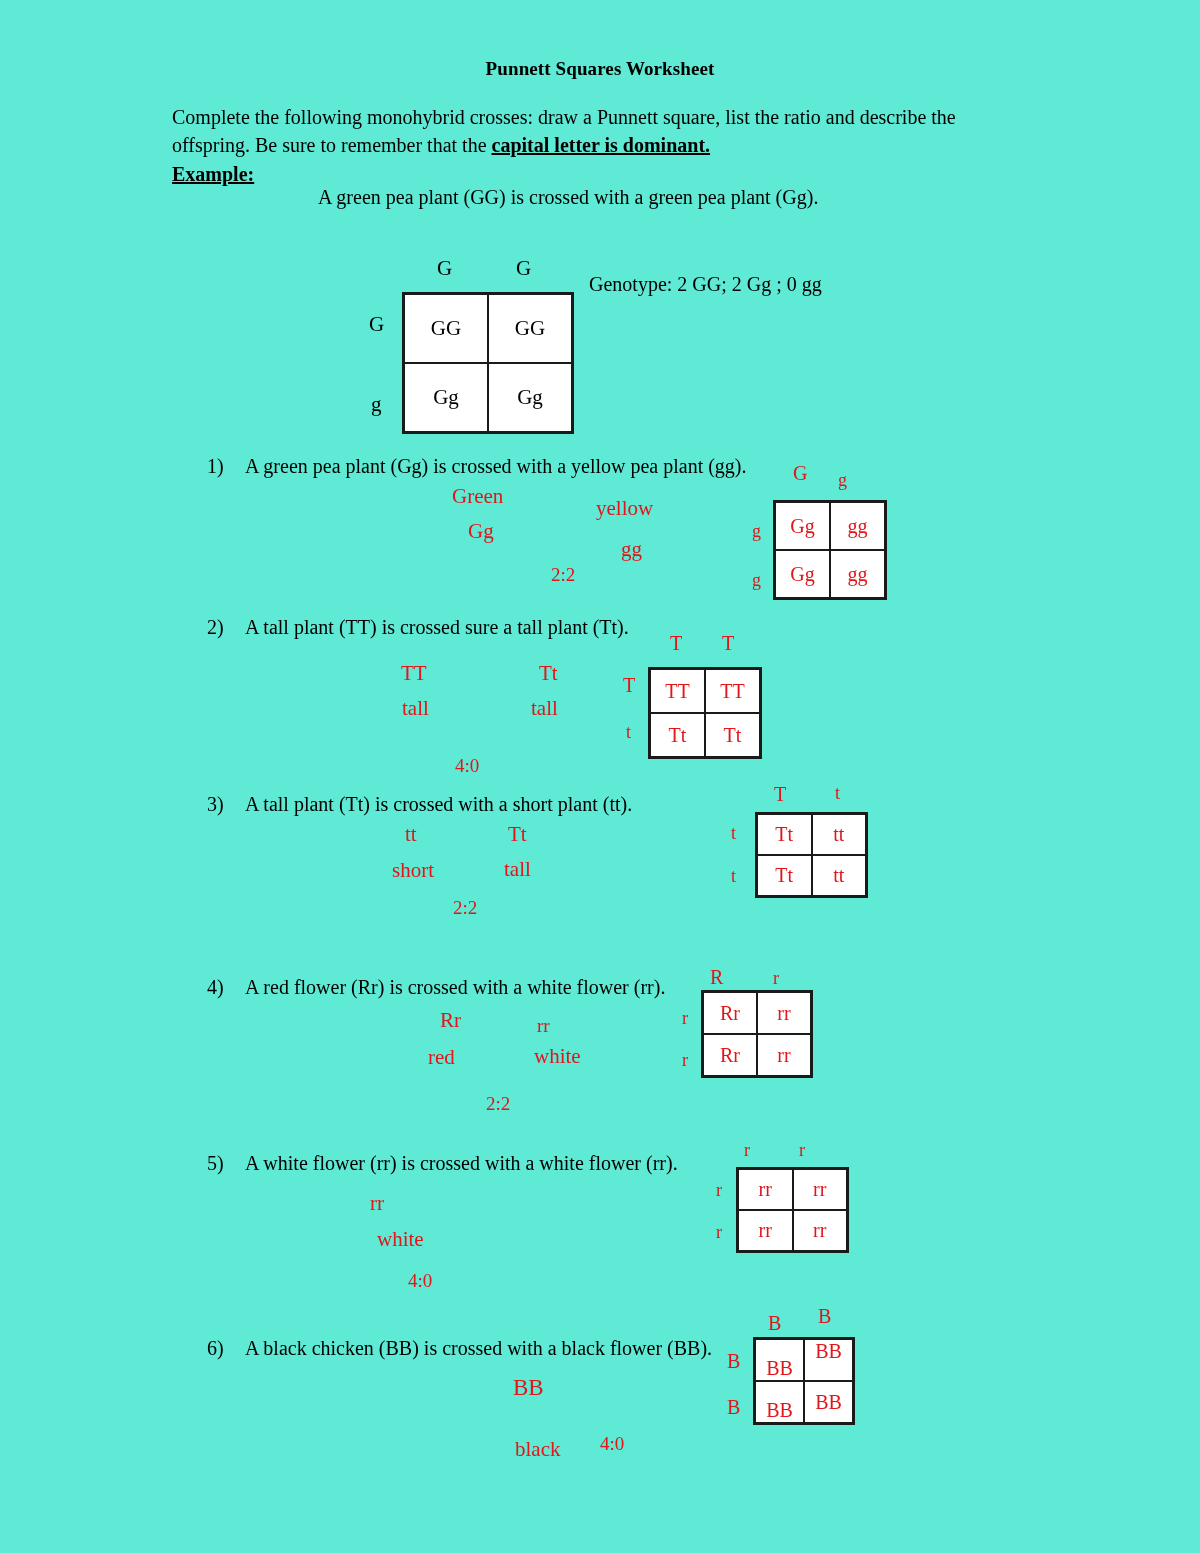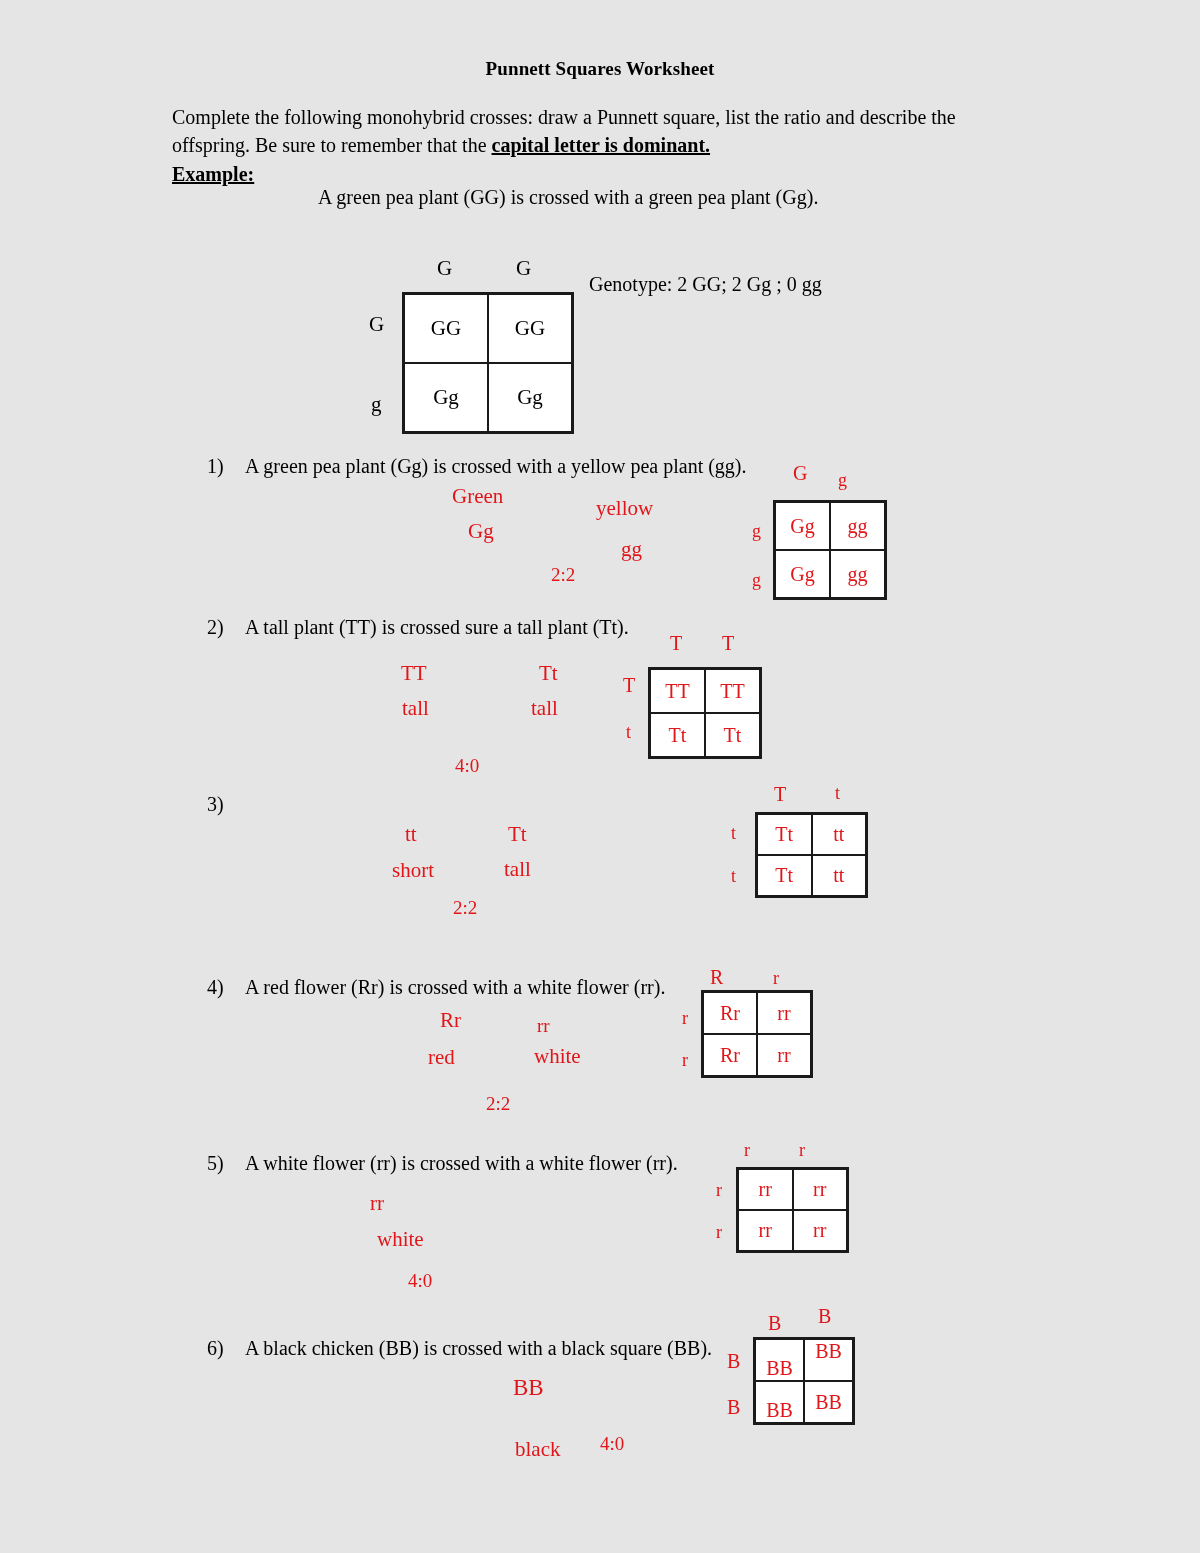--- a/index.html
+++ b/index.html
@@ -8,21 +8,21 @@
     background: #ffffff;
   }
   body {
     font-family: "Liberation Serif", "DejaVu Serif", serif;
     color: #000000;
   }
   #page {
     position: relative;
     width: 1200px;
     height: 1553px;
-    background: #e5e5e5;
+    background: #5eead4;
     overflow: hidden;
   }
   .abs { position: absolute; }
 
   
   .title {
     font-size: 19px;
     font-weight: bold;
     text-align: center;
     width: 100%;
@@ -173,20 +173,21 @@
   <div class="abs allele" style="left:626px; top:722px; font-size:18px;">t</div>
 
   <div class="pbox filled" style="left:648px; top:667px; width:114px; height:92px;">
     <div class="cell">TT</div>
     <div class="cell">TT</div>
     <div class="cell">Tt</div>
     <div class="cell">Tt</div>
   </div>
 
   <div class="abs q-num" style="top:793px;">3)</div>
+  <div class="abs q-text" style="top:793px;">A tall plant (Tt) is crossed with a short plant (tt).</div>
 
   <div class="abs ans" style="left:405px; top:822px;">tt</div>
   <div class="abs ans" style="left:392px; top:858px;">short</div>
   <div class="abs ans" style="left:508px; top:822px;">Tt</div>
   <div class="abs ans" style="left:504px; top:857px;">tall</div>
   <div class="abs ans sm" style="left:453px; top:897px;">2:2</div>
 
   <div class="abs allele" style="left:774px; top:783px;">T</div>
   <div class="abs allele" style="left:835px; top:783px; font-size:18px;">t</div>
   <div class="abs allele" style="left:731px; top:823px; font-size:18px;">t</div>
@@ -233,21 +234,21 @@
   <div class="abs allele" style="left:716px; top:1222px; font-size:18px;">r</div>
 
   <div class="pbox filled" style="left:736px; top:1167px; width:113px; height:86px;">
     <div class="cell">rr</div>
     <div class="cell">rr</div>
     <div class="cell">rr</div>
     <div class="cell">rr</div>
   </div>
 
   <div class="abs q-num" style="top:1337px;">6)</div>
-  <div class="abs q-text" style="top:1337px;">A black chicken (BB) is crossed with a black square (BB).</div>
+  <div class="abs q-text" style="top:1337px;">A black chicken (BB) is crossed with a black flower (BB).</div>
 
   <div class="abs ans lg" style="left:513px; top:1375px;">BB</div>
   <div class="abs ans" style="left:515px; top:1437px;">black</div>
   <div class="abs ans sm" style="left:600px; top:1433px;">4:0</div>
 
   <div class="abs allele" style="left:768px; top:1312px;">B</div>
   <div class="abs allele" style="left:818px; top:1305px;">B</div>
   <div class="abs allele" style="left:727px; top:1350px;">B</div>
   <div class="abs allele" style="left:727px; top:1396px;">B</div>
 

